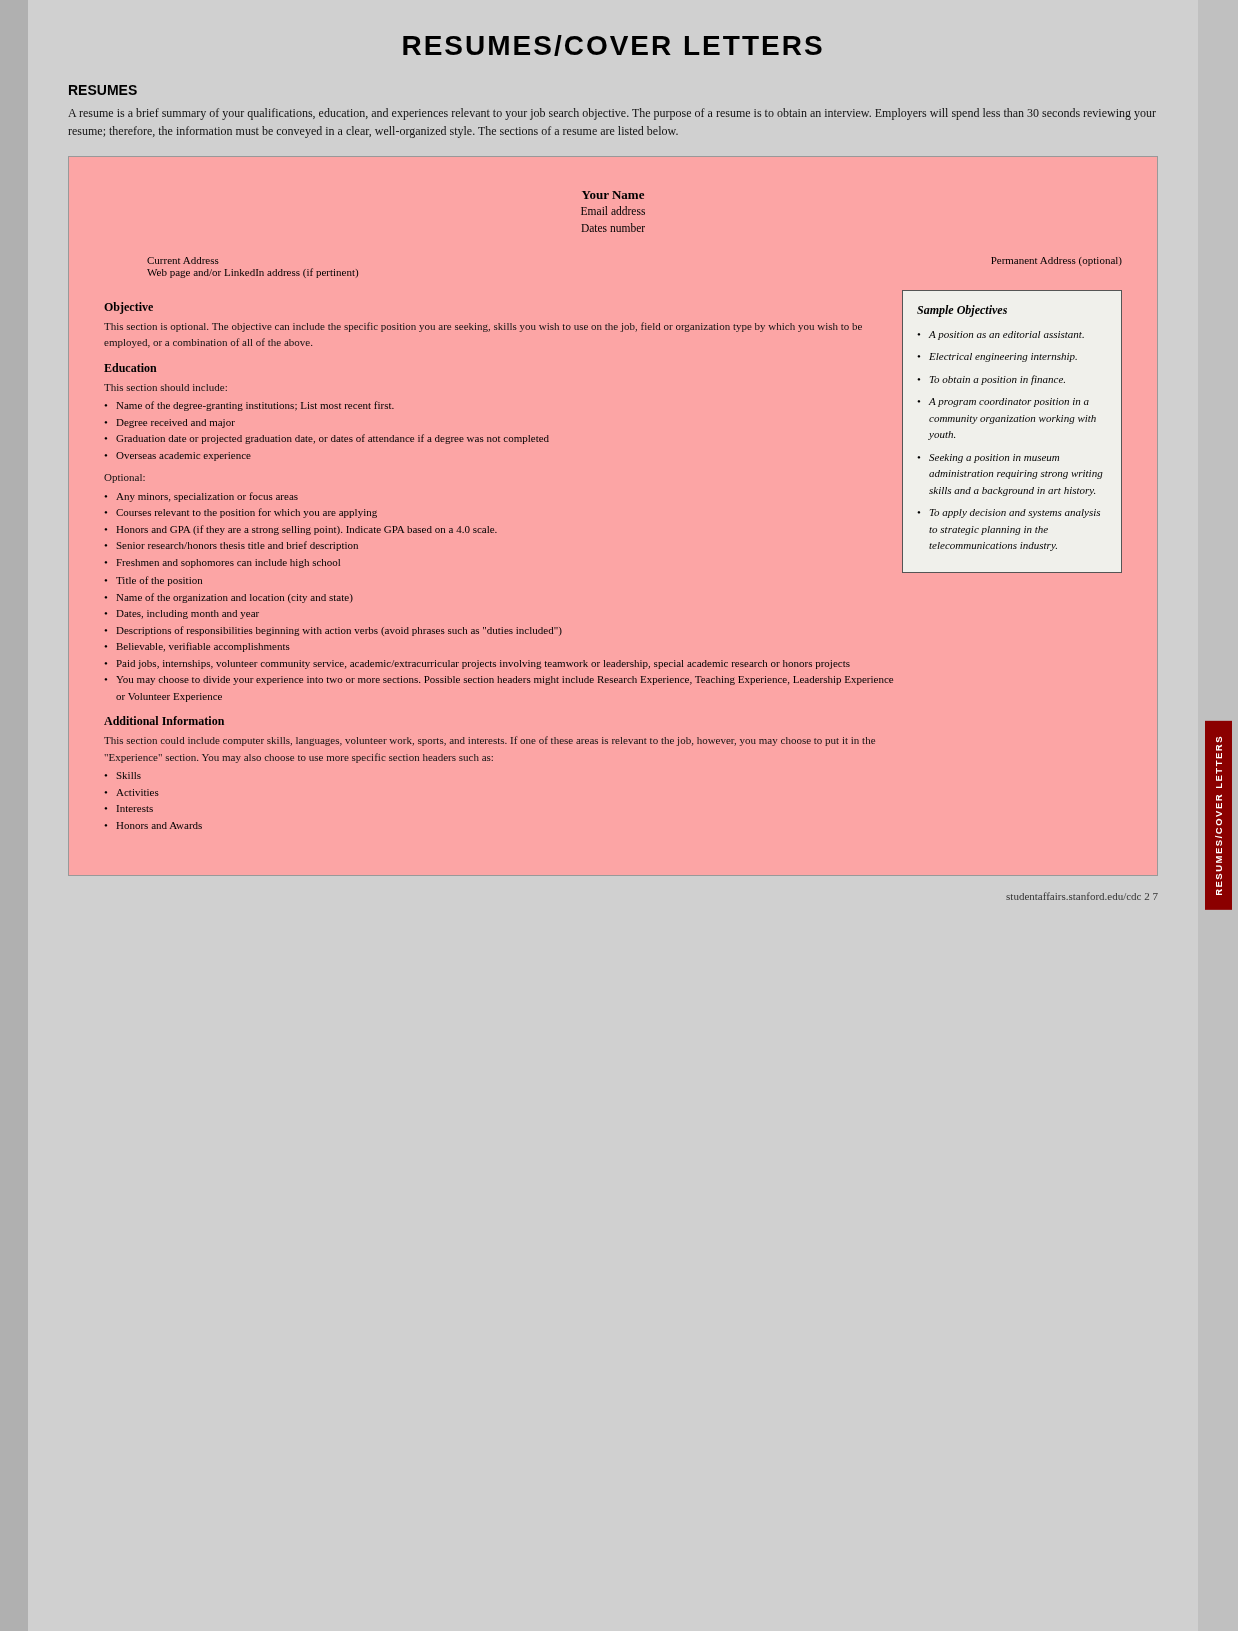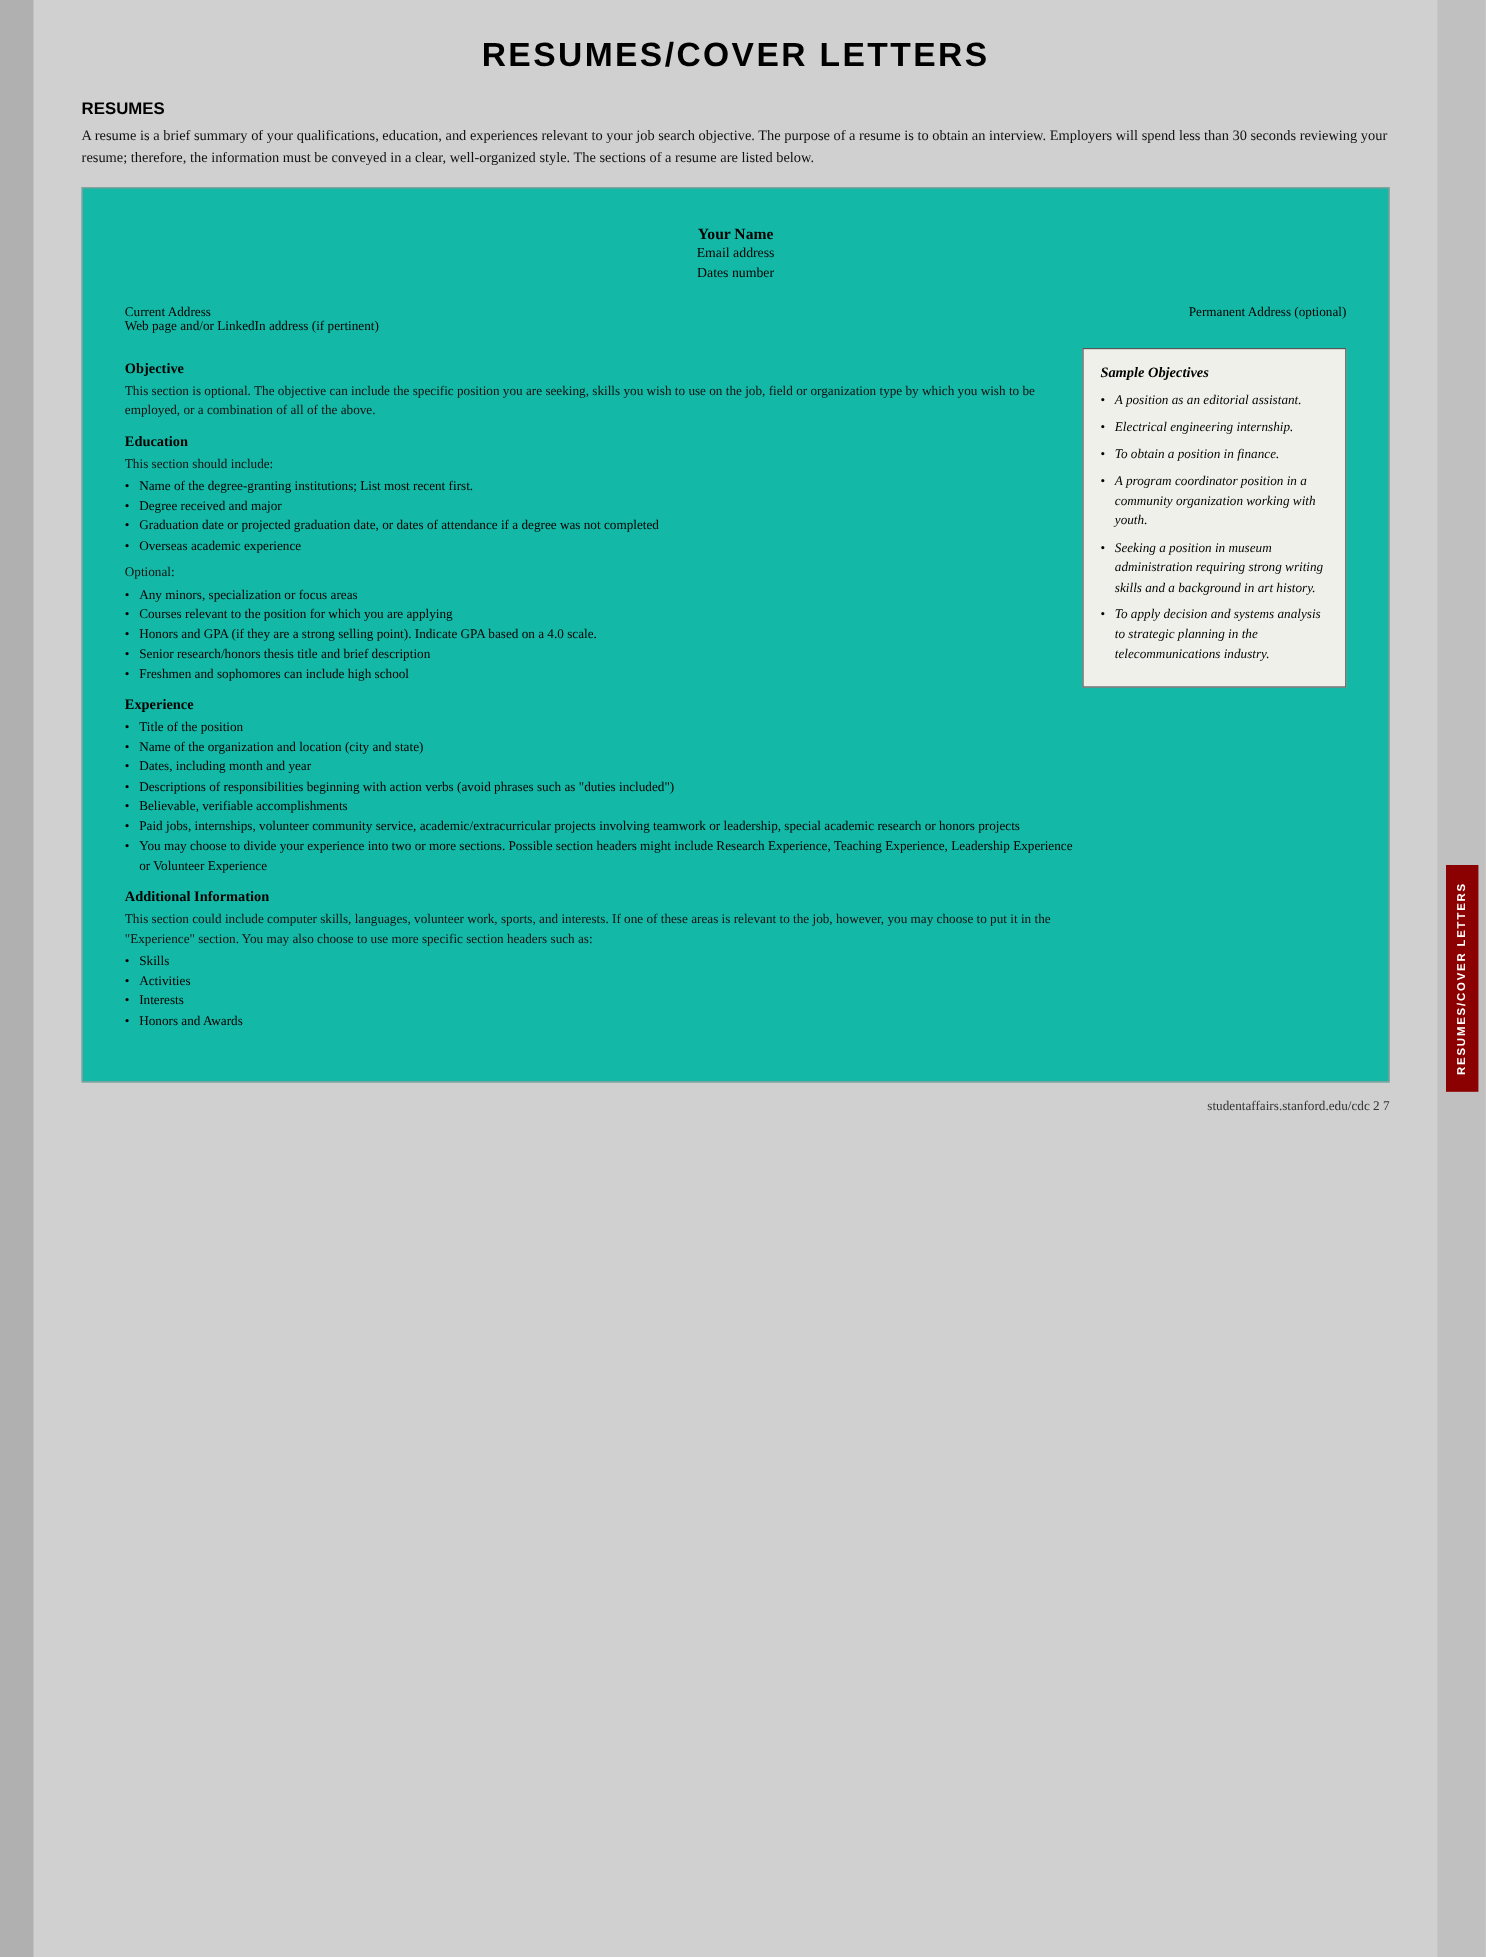--- a/index.html
+++ b/index.html
@@ -45,21 +45,21 @@
 
     .intro-text {
       font-size: 12px;
       line-height: 1.5;
       margin-bottom: 16px;
       color: #111;
     }
 
     
     .resume-doc {
-      background: #14b8a6;
+      background: #fca5a5;
       border: 1px solid #999;
       padding: 30px 35px 40px 35px;
       position: relative;
       margin-bottom: 0;
     }
 
     .resume-header {
       text-align: center;
       margin-bottom: 16px;
     }
@@ -74,20 +74,21 @@
       font-size: 11.5px;
       display: block;
       line-height: 1.5;
     }
 
     .resume-addresses {
       display: flex;
       justify-content: space-between;
       margin-bottom: 12px;
       font-size: 11px;
+      margin-left: 43px;
     }
 
     .resume-section-title {
       font-size: 12px;
       font-weight: bold;
       margin-bottom: 3px;
       margin-top: 10px;
       color: #000;
     }
 
@@ -231,21 +232,20 @@
         </ul>
         <p class="resume-body-text" style="margin-top:6px;">Optional:</p>
         <ul class="resume-bullet-list">
           <li>Any minors, specialization or focus areas</li>
           <li>Courses relevant to the position for which you are applying</li>
           <li>Honors and GPA (if they are a strong selling point). Indicate GPA based on a 4.0 scale.</li>
           <li>Senior research/honors thesis title and brief description</li>
           <li>Freshmen and sophomores can include high school</li>
         </ul>
 
-        <div class="resume-section-title">Experience</div>
         <ul class="resume-bullet-list">
           <li>Title of the position</li>
           <li>Name of the organization and location (city and state)</li>
           <li>Dates, including month and year</li>
           <li>Descriptions of responsibilities beginning with action verbs (avoid phrases such as "duties included")</li>
           <li>Believable, verifiable accomplishments</li>
           <li>Paid jobs, internships, volunteer community service, academic/extracurricular projects involving teamwork or leadership, special academic research or honors projects</li>
           <li>You may choose to divide your experience into two or more sections. Possible section headers might include Research Experience, Teaching Experience, Leadership Experience or Volunteer Experience</li>
         </ul>
 

